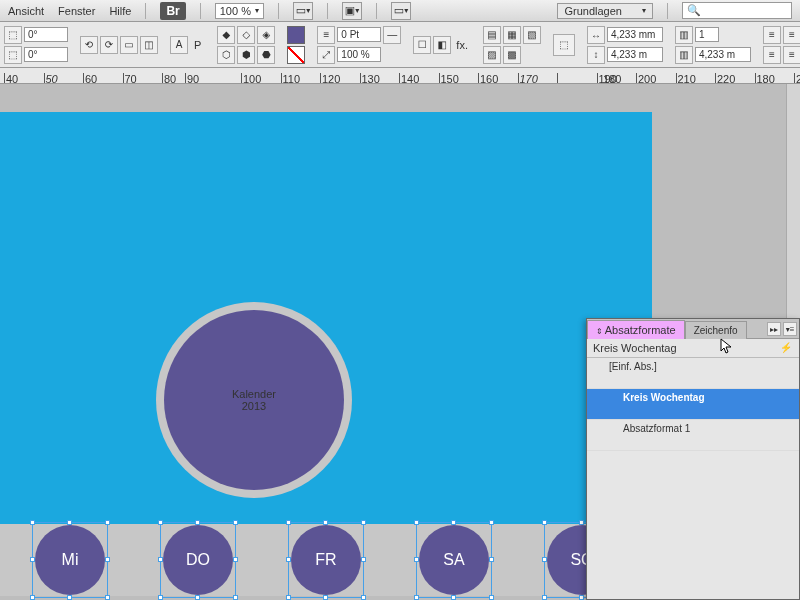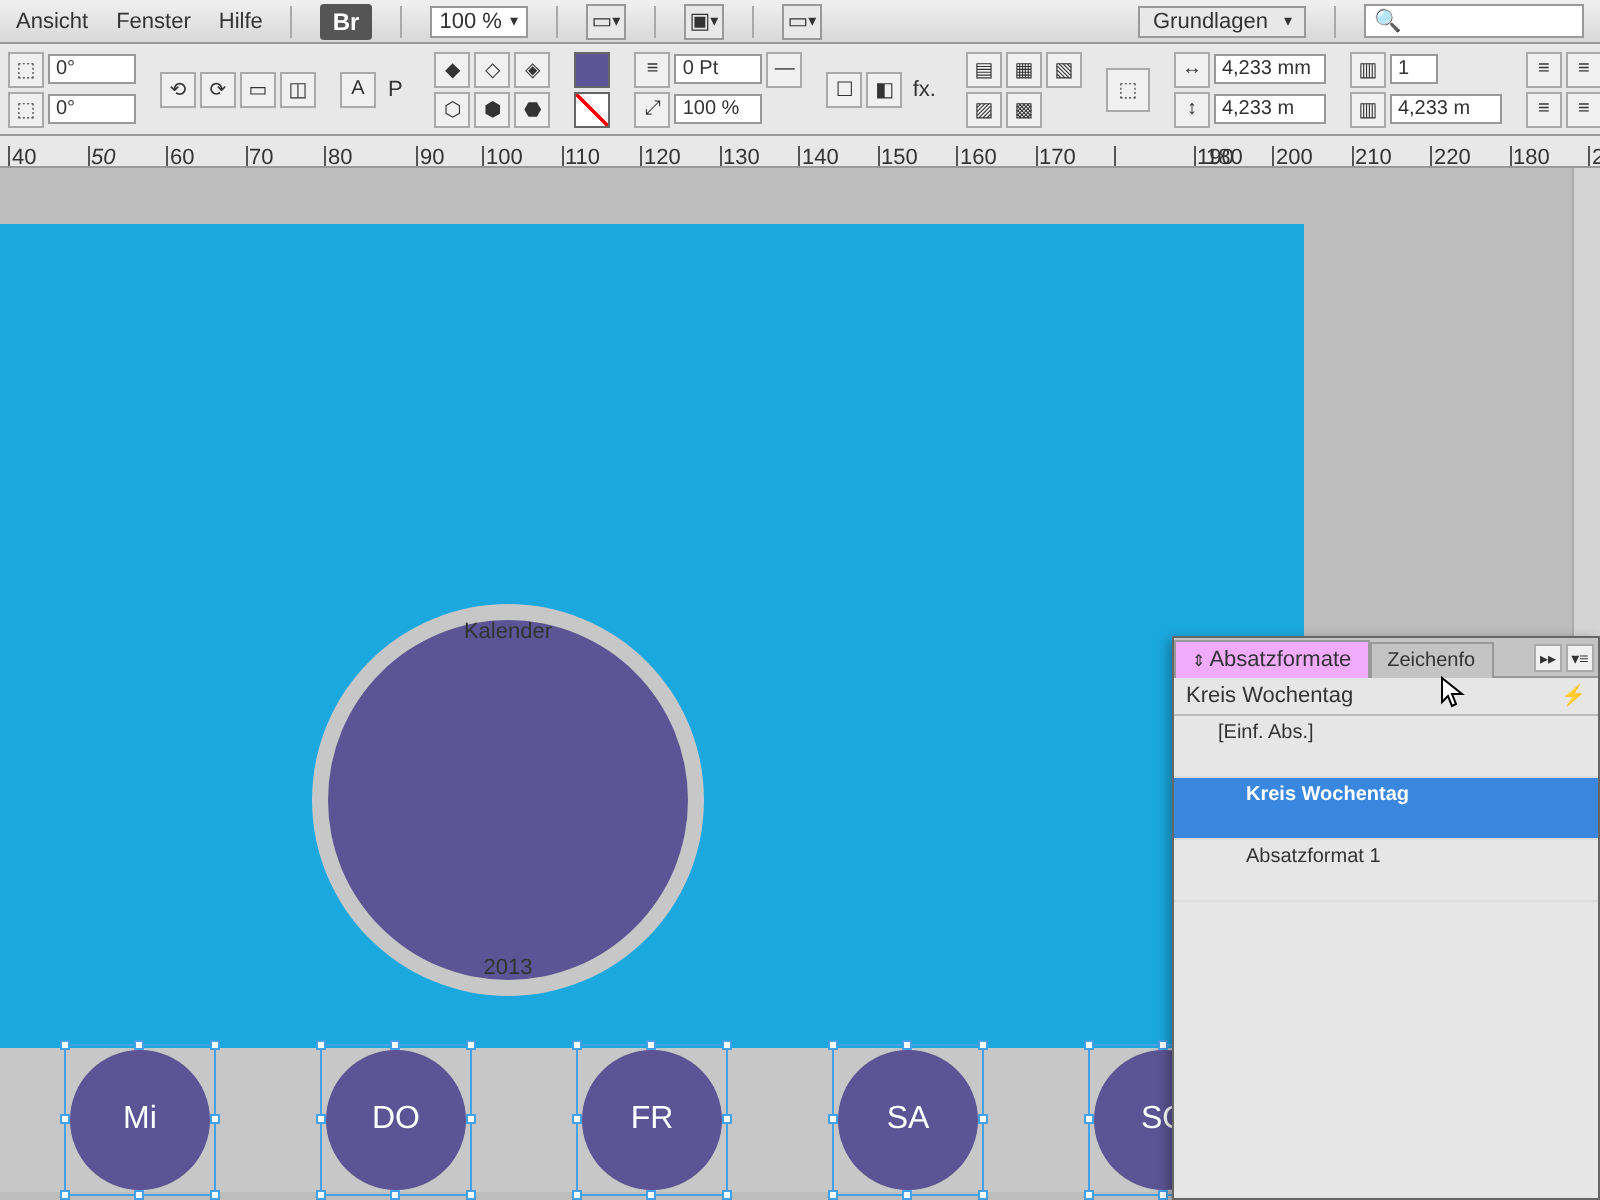--- a/index.html
+++ b/index.html
@@ -4,38 +4,38 @@
 <style>
 *{margin:0;padding:0;box-sizing:border-box;font-family:Tahoma,Arial,sans-serif;font-size:11px;color:#333}
 body{background:#bdbdbd;width:800px;height:600px;overflow:hidden;position:relative}
 .menubar{background:linear-gradient(#f0f0f0,#d8d8d8);height:22px;display:flex;align-items:center;padding:0 8px;gap:14px;border-bottom:1px solid #999}
 .menubar span{cursor:default}
 .menubar .br{background:#555;color:#fff;font-weight:700;padding:2px 6px;border-radius:2px;font-size:12px}
 .menubar .zoom{border:1px solid #999;padding:1px 4px;background:#fff;display:inline-flex;align-items:center;gap:4px}
 .menubar .sep{width:1px;height:16px;background:#aaa}
 .menubar .toolbtn{width:20px;height:18px;border:1px solid #999;background:#e8e8e8;display:inline-flex;align-items:center;justify-content:center}
 .menubar .spacer{flex:1}
-.menubar .workspace{border:1px solid #999;padding:1px 6px;background:#e8e8e8;display:inline-flex;align-items:center;gap:8px}
+.menubar .workspace{border:1px solid #999;padding:1px 6px;background:#e8e8e8;display:inline-flex;align-items:center;gap:20px}
 .menubar .search{border:1px solid #999;background:#fff;padding:1px 4px;display:inline-flex;align-items:center;gap:4px;width:110px}
 .controlbar{background:#e8e8e8;height:46px;border-bottom:1px solid #999;display:flex;align-items:center;padding:2px 4px;gap:6px}
 .ctrlgroup{display:flex;flex-direction:column;gap:2px}
 .ctrlrow{display:flex;align-items:center;gap:2px}
 .iconbtn{width:18px;height:18px;border:1px solid #aaa;background:#f0f0f0;display:inline-flex;align-items:center;justify-content:center;font-size:10px}
 .numfield{border:1px solid #999;background:#fff;padding:1px 3px;font-size:10px;width:44px;display:inline-flex;align-items:center}
 .swatch{width:18px;height:18px;border:1px solid #666}
 .swatchfill{background:#5c5494}
 .swatchstroke{background:#fff;position:relative}
 .swatchstroke::after{content:'';position:absolute;left:0;top:0;right:0;bottom:0;background:linear-gradient(45deg,transparent 46%,red 46%,red 54%,transparent 54%)}
 .vdiv{width:1px;height:38px;background:#aaa}
 .ruler{background:#e8e8e8;height:16px;border-bottom:1px solid #999;display:flex;align-items:flex-end;position:relative;font-size:9px;color:#444}
 .ruler .tick{position:absolute;bottom:0;border-left:1px solid #555;height:10px;padding-left:1px}
 .canvas-wrap{position:relative;height:516px;background:#bdbdbd}
 .artboard{position:absolute;left:0;top:28px;width:652px;height:460px;background:#1ba8df}
 .circle-big-outer{position:absolute;left:156px;top:218px;width:196px;height:196px;border-radius:50%;background:#c7c7c7}
-.circle-big{position:absolute;left:164px;top:226px;width:180px;height:180px;border-radius:50%;background:#5c5494;display:flex;flex-direction:column;align-items:center;justify-content:space-between;color:#fff;font-size:28px;font-weight:400;line-height:1.1;font-family:'Century Gothic',sans-serif}
+.circle-big{position:absolute;left:164px;top:226px;width:180px;height:180px;border-radius:50%;background:#5c5494;display:flex;flex-direction:column;align-items:center;justify-content:center;color:#fff;font-size:28px;font-weight:400;line-height:1.1;font-family:'Century Gothic',sans-serif}
 .days-row{position:absolute;left:0;top:440px;height:72px;width:652px;background:#c7c7c7;display:flex;align-items:center;justify-content:space-around;padding:0 6px}
 .day{width:70px;height:70px;border-radius:50%;background:#5c5494;display:flex;align-items:center;justify-content:center;color:#fff;font-size:16px;position:relative}
 .selbox{position:absolute;left:-3px;top:-3px;right:-3px;bottom:-3px;border:1px solid #46a0e8}
 .handle{width:5px;height:5px;background:#fff;border:1px solid #46a0e8;position:absolute}
 .panel{position:absolute;right:0;top:318px;width:214px;height:282px;background:#e6e6e6;border:1px solid #666;box-shadow:-2px 2px 6px rgba(0,0,0,.3)}
 .panel-tabs{display:flex;background:#c4c4c4;border-bottom:1px solid #999;height:20px;align-items:flex-end}
 .panel-tabs .tab{padding:3px 8px;font-size:10px;background:#c4c4c4;border:1px solid #999;border-bottom:none;margin-bottom:-1px;cursor:default}
 .panel-tabs .tab.active{background:#f0abfc;font-weight:400}
 .panel-tabs .tab .arrows{font-size:8px;margin-right:2px}
 .panel-tabs .ctrl{margin-left:auto;display:flex;gap:2px;padding:2px}
@@ -191,29 +191,29 @@
       </div>
   </div>
 </div>
 
 <div class="ruler" id="ruler">
     <div class="tick" style="left: 4px;">40</div>
     <div class="tick" style="left: 43.5px; font-style: italic;">50</div>
     <div class="tick" style="left: 83px;">60</div>
     <div class="tick" style="left: 122.5px;">70</div>
     <div class="tick" style="left: 162px;">80</div>
-    <div class="tick" style="left: 208px;">90</div>
+    <div class="tick" style="left: 185px;">90</div>
     <div class="tick" style="left: 241px;">100</div>
     <div class="tick" style="left: 280.5px;">110</div>
     <div class="tick" style="left: 320px;">120</div>
     <div class="tick" style="left: 359.5px;">130</div>
     <div class="tick" style="left: 399px;">140</div>
     <div class="tick" style="left: 438.5px;">150</div>
     <div class="tick" style="left: 478px; margin-top: 24px;">160</div>
-    <div class="tick" style="left: 517.5px;">170</div>
+    <div class="tick" style="left: 517.5px; font-style: italic;">170</div>
     <div class="tick" style="left: 557px; padding-left: 45px;">180</div>
     <div class="tick" style="left: 596.5px;">190</div>
     <div class="tick" style="left: 636px;">200</div>
     <div class="tick" style="left: 675.5px;">210</div>
     <div class="tick" style="left: 715px;">220</div>
     <div class="tick" style="left: 754.5px;">180</div>
     <div class="tick" style="left: 794px;">240</div>
   </div>
 
 <div class="canvas-wrap">

